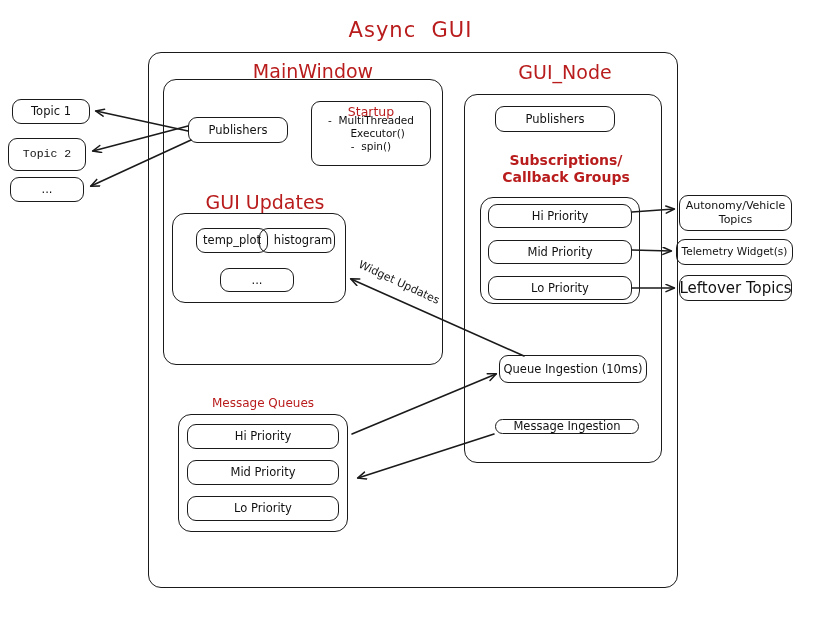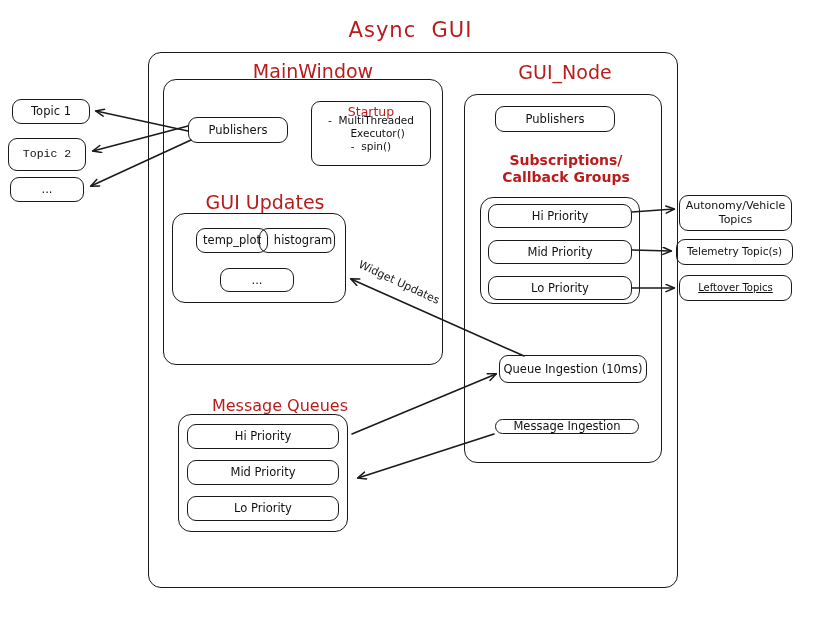--- a/index.html
+++ b/index.html
@@ -118,21 +118,21 @@
   <span class="node-text">Lo Priority</span>
 </div>
 
 <div class="node rrect" style="left:499px; top:355px; width:148px; height:28px;text-align:center;">
   <span class="node-text">Queue Ingestion (10ms)</span>
 </div>
 <div class="node rrect" style="left:495px; top:419px; width:144px; height:15px;">
   <span class="node-text">Message Ingestion</span>
 </div>
 
-<div class="label grp-title" style="left:178px; top:396px; width:170px; font-size:16px;text-align:right;">Message Queues</div>
+<div class="label grp-title" style="left:178px; top:396px; width:170px; font-size:12px;">Message Queues</div>
 <div class="node bigrect" style="left:178px; top:414px; width:170px; height:118px;"></div>
 <div class="node rrect" style="left:187px; top:424px; width:152px; height:25px;">
   <span class="node-text">Hi Priority</span>
 </div>
 <div class="node rrect" style="left:187px; top:460px; width:152px; height:25px;">
   <span class="node-text">Mid Priority</span>
 </div>
 <div class="node rrect" style="left:187px; top:496px; width:152px; height:25px;">
   <span class="node-text">Lo Priority</span>
 </div>
@@ -145,24 +145,24 @@
 </div>
 <div class="node rrect" style="left:10px; top:177px; width:74px; height:25px;">
   <span class="node-text">...</span>
 </div>
 
 <div class="node rrect" style="left:679px; top:195px; width:113px; height:36px;">
   <span class="node-text" style="font-size:11px;">Autonomy/Vehicle
 Topics</span>
 </div>
 <div class="node rrect" style="left:676px; top:239px; width:117px; height:26px;">
-  <span class="node-text" style="font-size:10.5px;">Telemetry Topic(s)</span>
+  <span class="node-text" style="font-size:10.5px;">Telemetry Widget(s)</span>
 </div>
 <div class="node rrect" style="left:679px; top:275px; width:113px; height:26px;">
-  <span class="node-text" style="font-size:10px;text-decoration:underline;">Leftover Topics</span>
+  <span class="node-text" style="font-size:15px;">Leftover Topics</span>
 </div>
 
 <svg id="canvas" width="821" height="634">
   <defs>
     <marker id="ah" markerWidth="11" markerHeight="11" refX="9" refY="4.2" orient="auto" markerUnits="userSpaceOnUse">
       <path d="M1,0.6 L9.4,4.2 L1,7.8" fill="none" stroke="#1a1a1a" stroke-width="1.5" stroke-linecap="round" stroke-linejoin="round"></path>
     </marker>
   </defs>
   <g fill="none" stroke="#1a1a1a" stroke-width="1.6" stroke-linecap="round">
 

